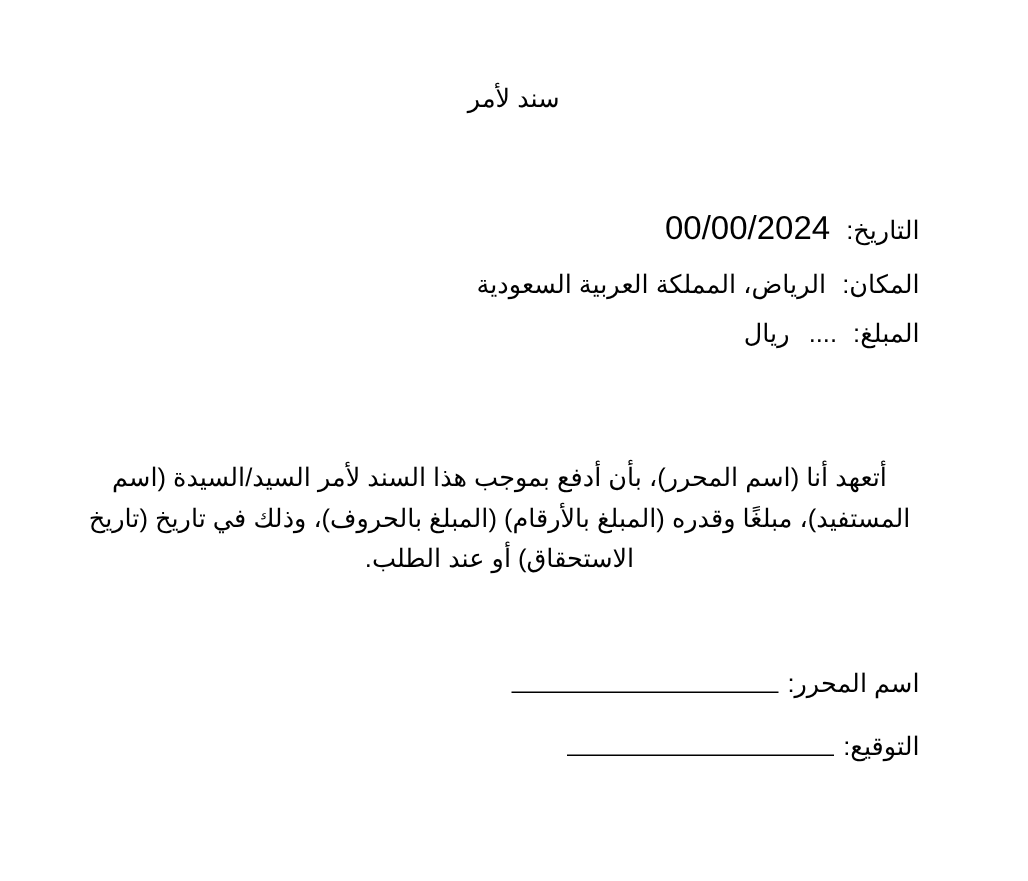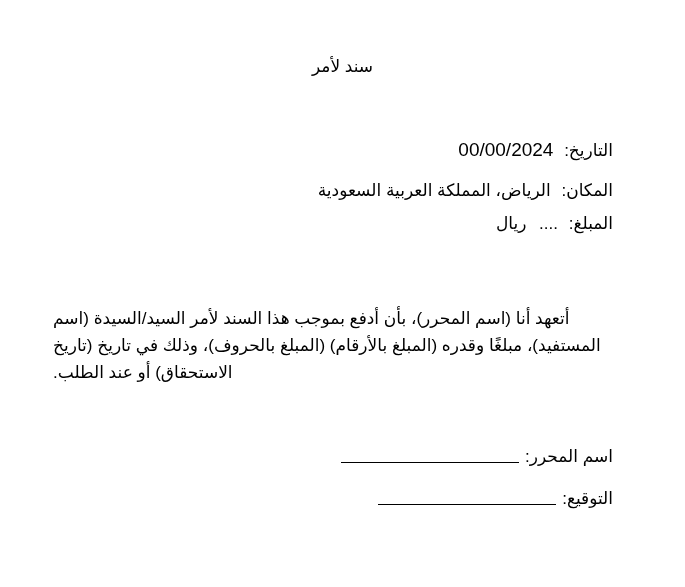--- a/index.html
+++ b/index.html
@@ -11,28 +11,28 @@
   .page { position: absolute; left: 0; top: 0; width: 685px; height: 461px; }
   .title {
     position: absolute; top: 56px; left: 0; width: 685px;
     text-align: center; font-size: 17px; direction: rtl;
   }
   .field {
     position: absolute; right: 72px; direction: rtl; font-size: 17px;
     white-space: nowrap;
   }
   .field .label { margin-left: 6px; }
-  .date-value { font-size: 19px; }
+  .date-value { font-size: 22px; }
   .f-date { top: 139px; }
   .f-place { top: 180px; }
   .f-amount { top: 213px; }
   .f-amount .dots { margin-left: 8px; }
   .paragraph {
     position: absolute; top: 305px; right: 72px; width: 560px;
-    direction: rtl; text-align: left; font-size: 17px; line-height: 27px;
+    direction: rtl; text-align: center; font-size: 17px; line-height: 27px;
   }
   .sig-row {
     position: absolute; right: 72px; direction: rtl; font-size: 17px;
     white-space: nowrap; display: flex; align-items: flex-end;
   }
   .sig-row .label { margin-left: 6px; }
   .sig-line { display: inline-block; border-bottom: 1.5px solid #000; height: 1px; }
   .r-name { top: 446px; }
   .r-name .sig-line { width: 178px; margin-bottom: 4px; }
   .r-sign { top: 488px; }

